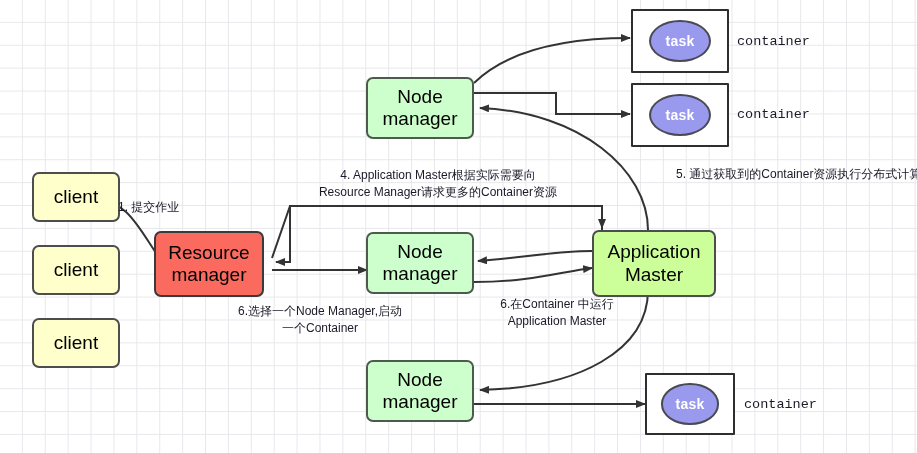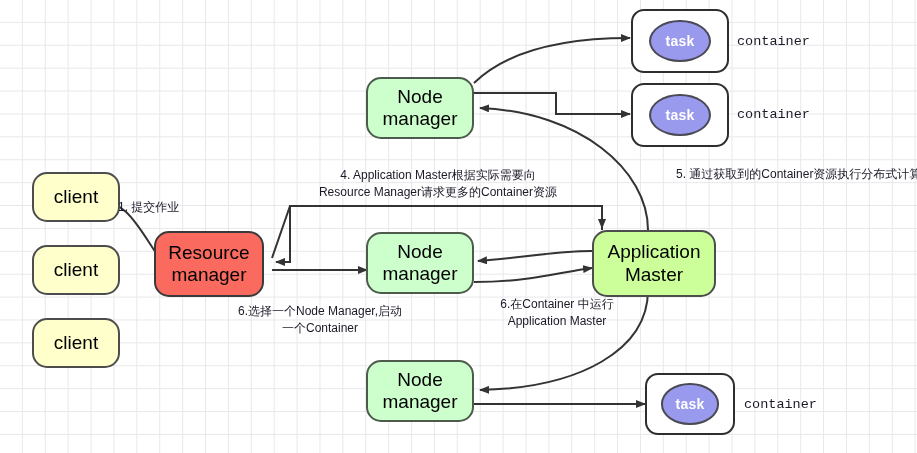--- a/index.html
+++ b/index.html
@@ -25,40 +25,40 @@
     left: 0;
     top: 0;
     width: 917px;
     height: 453px;
     pointer-events: none;
   }
   .node {
     position: absolute;
     box-sizing: border-box;
     border: 2px solid #3a3a3a;
-    border-radius: 15px;
+    border-radius: 7px;
     display: flex;
     align-items: center;
     justify-content: center;
     text-align: center;
     line-height: 1.18;
     color: #000000;
     font-size: 19px;
     white-space: pre-line;
   }
   .node.client   { background: #ffffcc; border-color: #4d4d4d; margin-left: 27px; }
   .node.rm       { background: #fa6a5f; border-color: #3a3a3a; }
   .node.nm       { background: #ccffcc; border-color: #4d5b4d; }
   .node.am       { background: #ccff99; border-color: #4d4d4d; }
   .container-box {
     position: absolute;
     box-sizing: border-box;
     background: #ffffff;
     border: 2px solid #2e2e2e;
-    border-radius: 13px;
+    border-radius: 1px;
     display: flex;
     align-items: center;
     justify-content: center;
   }
   .task-ellipse {
     width: 62%;
     height: 64%;
     border-radius: 50%;
     background: #9999ee;
     border: 2px solid #4a4a55;

